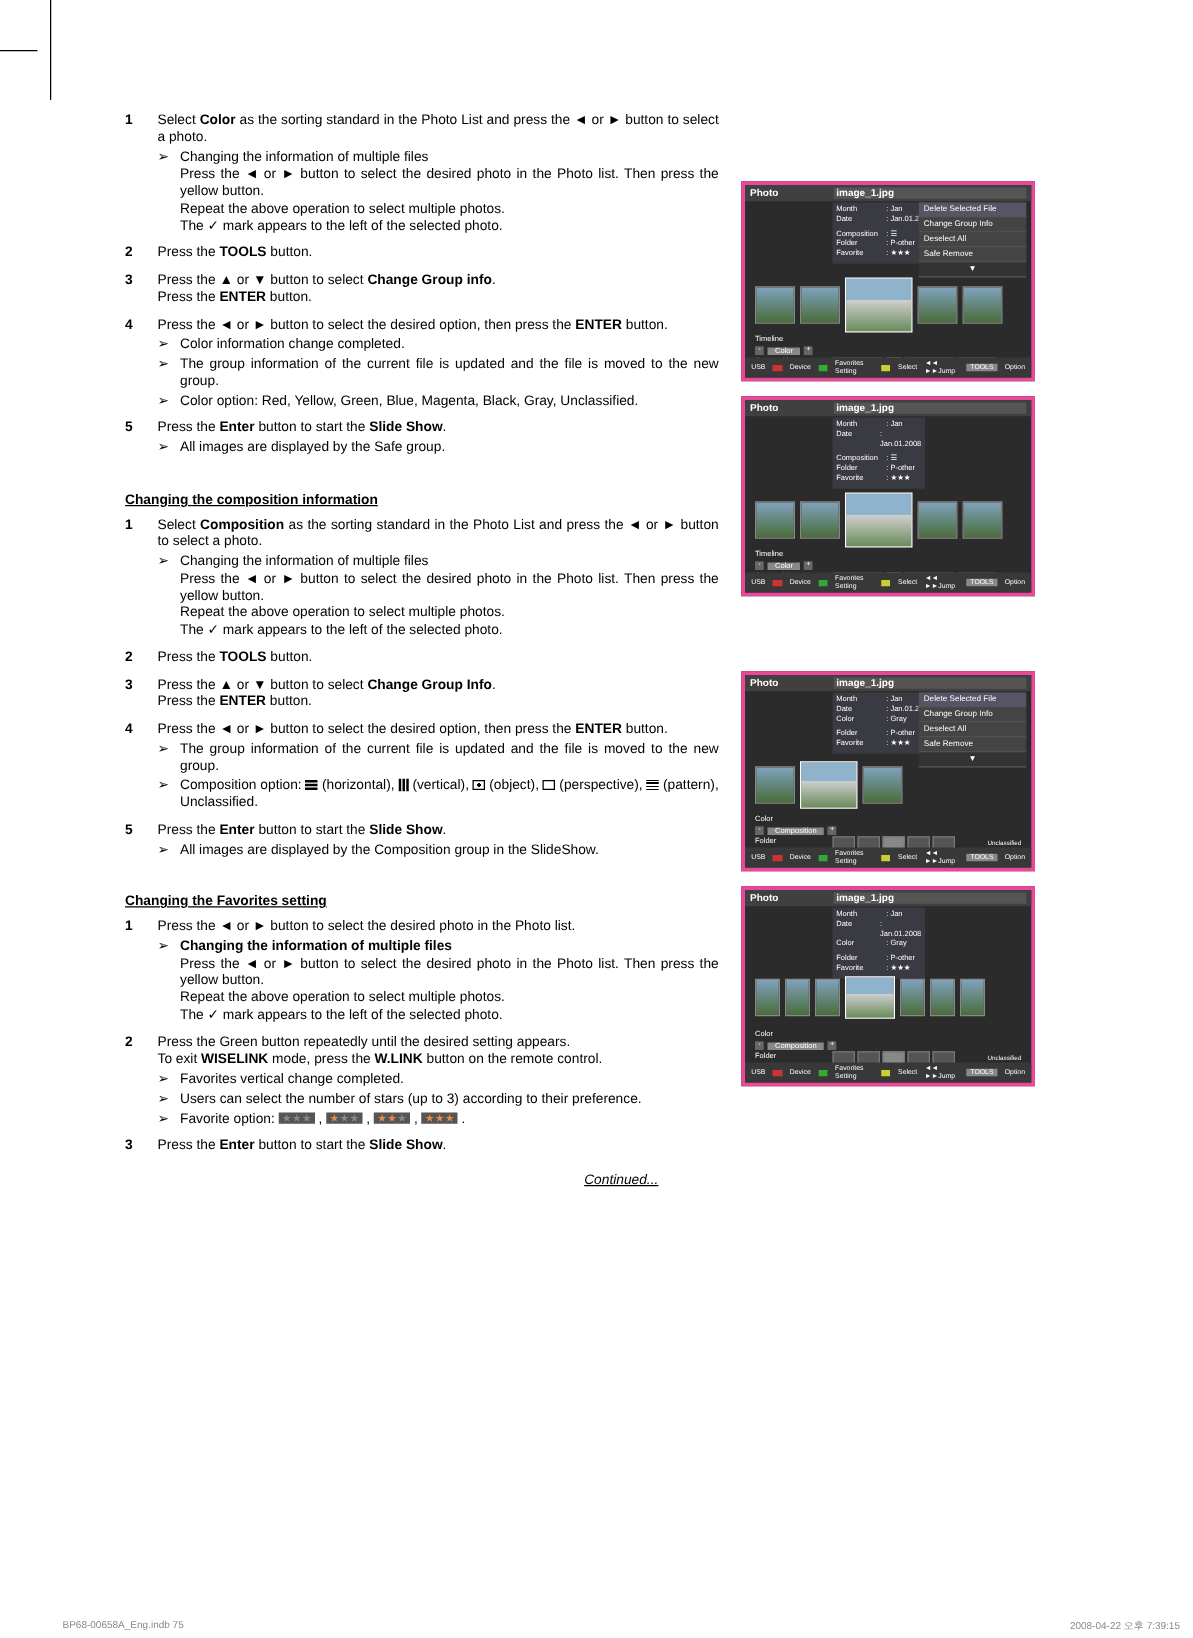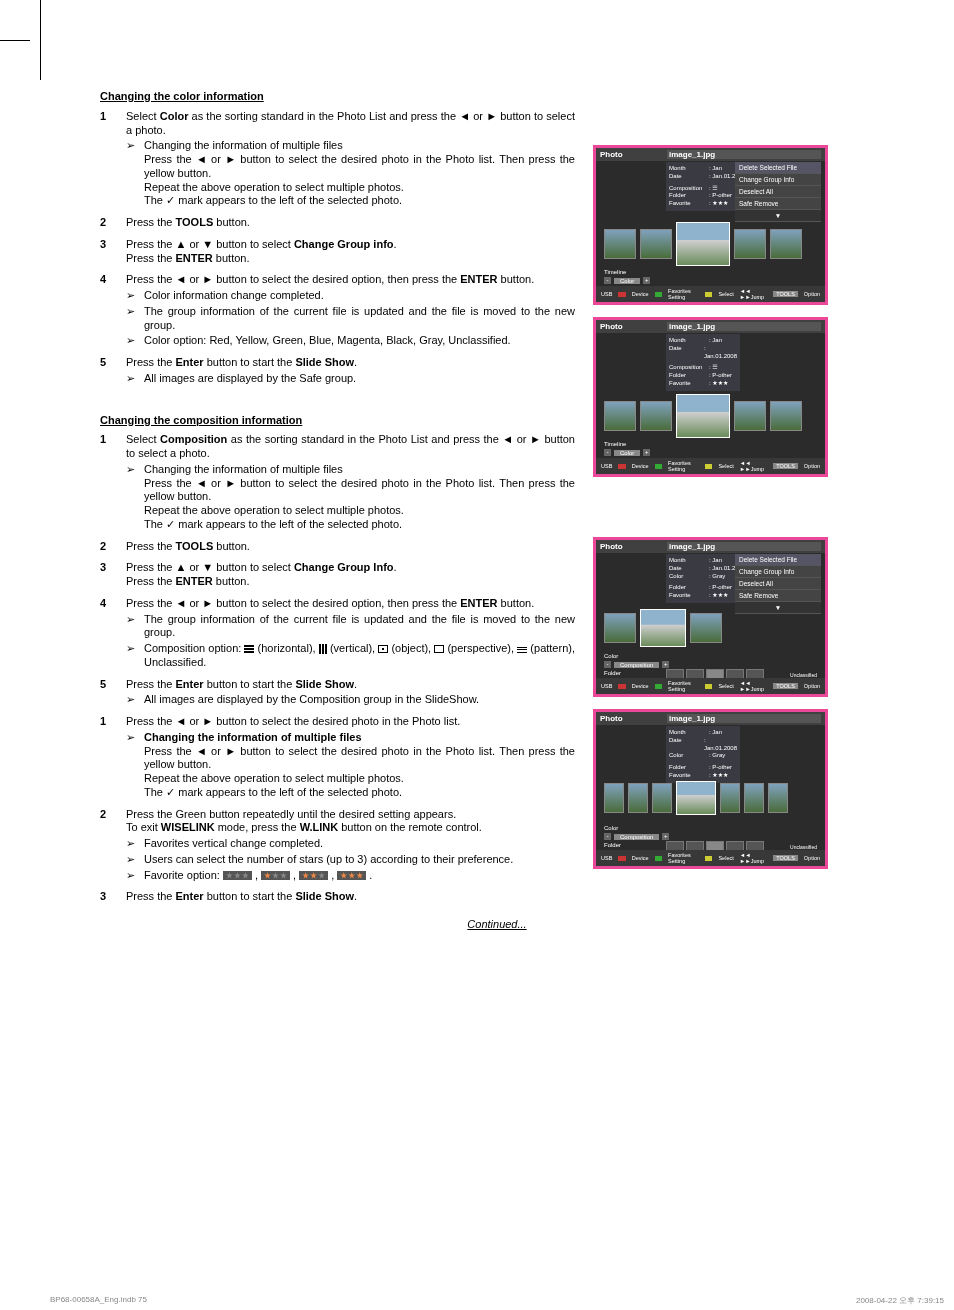--- a/index.html
+++ b/index.html
@@ -64,21 +64,20 @@
 </head>
 <body>
 
 <div class="crop-l"></div>
 <div class="crop-t1"></div>
 
 <div class="page">
 <div class="main">
 <div class="left-col">
 
-<div class="section-h">Changing the color information</div>
 
 <div class="step">
           <div class="step-num">1</div>
 <div class="step-body">
 <span>Select </span><b>Color</b><span> as the sorting standard in the Photo List and press the ◄ or ► button to select a photo.</span>
 <div class="sub">
               <span class="arrow">➢</span>
               <div class="sub-body">
 <span>Changing the information of multiple files</span><br>
 <span>Press the ◄ or ► button to select the desired photo in the Photo list. Then press the yellow button.</span><br>
@@ -176,20 +175,21 @@
 <div class="step">
           <div class="step-num">5</div>
 <div class="step-body"><span>Press the </span><b>Enter</b><span> button to start the </span><b>Slide Show</b><span>.</span>
 <div class="sub">
               <span class="arrow">➢</span>
               <div class="sub-body">All images are displayed by the Composition group in the SlideShow.</div>
             </div>
 </div>
         </div>
 
+<div class="section-h" style="margin-top:28px">Changing the Favorites setting</div>
 
 <div class="step">
           <div class="step-num">1</div>
 <div class="step-body"><span>Press the ◄ or ► button to select the desired photo in the Photo list.</span>
 <div class="sub">
               <span class="arrow">➢</span>
               <div class="sub-body">
 <b>Changing the information of multiple files</b><br>
 <span>Press the ◄ or ► button to select the desired photo in the Photo list. Then press the yellow button.</span><br>
 <span>Repeat the above operation to select multiple photos.</span><br>

